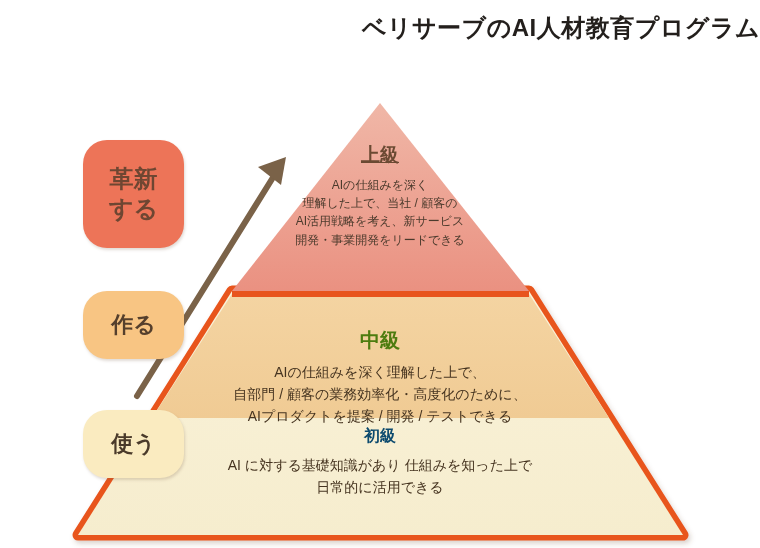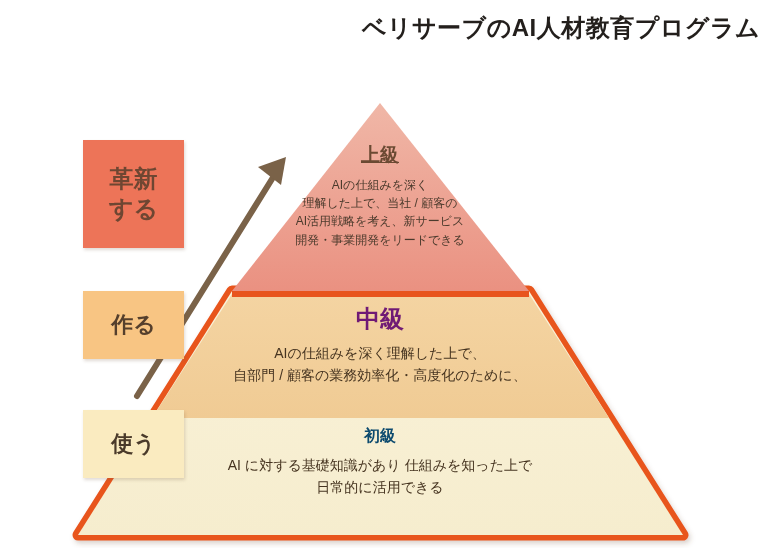--- a/index.html
+++ b/index.html
@@ -73,23 +73,24 @@
     line-height: 1.52;
   }
 
   
   #tier-mid {
     left: 190px;
     top: 303px;
     width: 380px;
   }
   #tier-mid .tier-head {
-    font-size: 24px;
+    font-size: 20px;
     margin-bottom: 7px;
-    color: #701a75;
+    color: #4d7c0f;
+    margin-top: 24px;
   }
   #tier-mid .tier-body {
     font-size: 14px;
     line-height: 1.58;
     color: #463420;
   }
 
   
   #tier-bot {
     left: 150px;
@@ -108,21 +109,21 @@
     color: #463420;
   }
 
   
   .badge {
     position: absolute;
     display: flex;
     align-items: center;
     justify-content: center;
     text-align: center;
-    border-radius: 0;
+    border-radius: 24px;
     font-weight: bold;
     line-height: 1.25;
     box-shadow: 1px 2px 3px rgba(120, 90, 70, 0.22);
   }
   #badge-innovate {
     left: 83px;
     top: 140px;
     width: 101px;
     height: 108px;
     background: #ED7458;
@@ -206,20 +207,21 @@
       <div>AI活用戦略を考え、新サービス</div>
       <div>開発・事業開発をリードできる</div>
     </div>
   </div>
 
   <div class="tier-text" id="tier-mid">
     <div class="tier-head">中級</div>
     <div class="tier-body">
       <div>AIの仕組みを深く理解した上で、</div>
       <div>自部門 / 顧客の業務効率化・高度化のために、</div>
+      <div>AIプロダクトを提案 / 開発 / テストできる</div>
     </div>
   </div>
 
   <div class="tier-text" id="tier-bot">
     <div class="tier-head">初級</div>
     <div class="tier-body">
       <div>AI に対する基礎知識があり 仕組みを知った上で</div>
       <div>日常的に活用できる</div>
     </div>
   </div>

